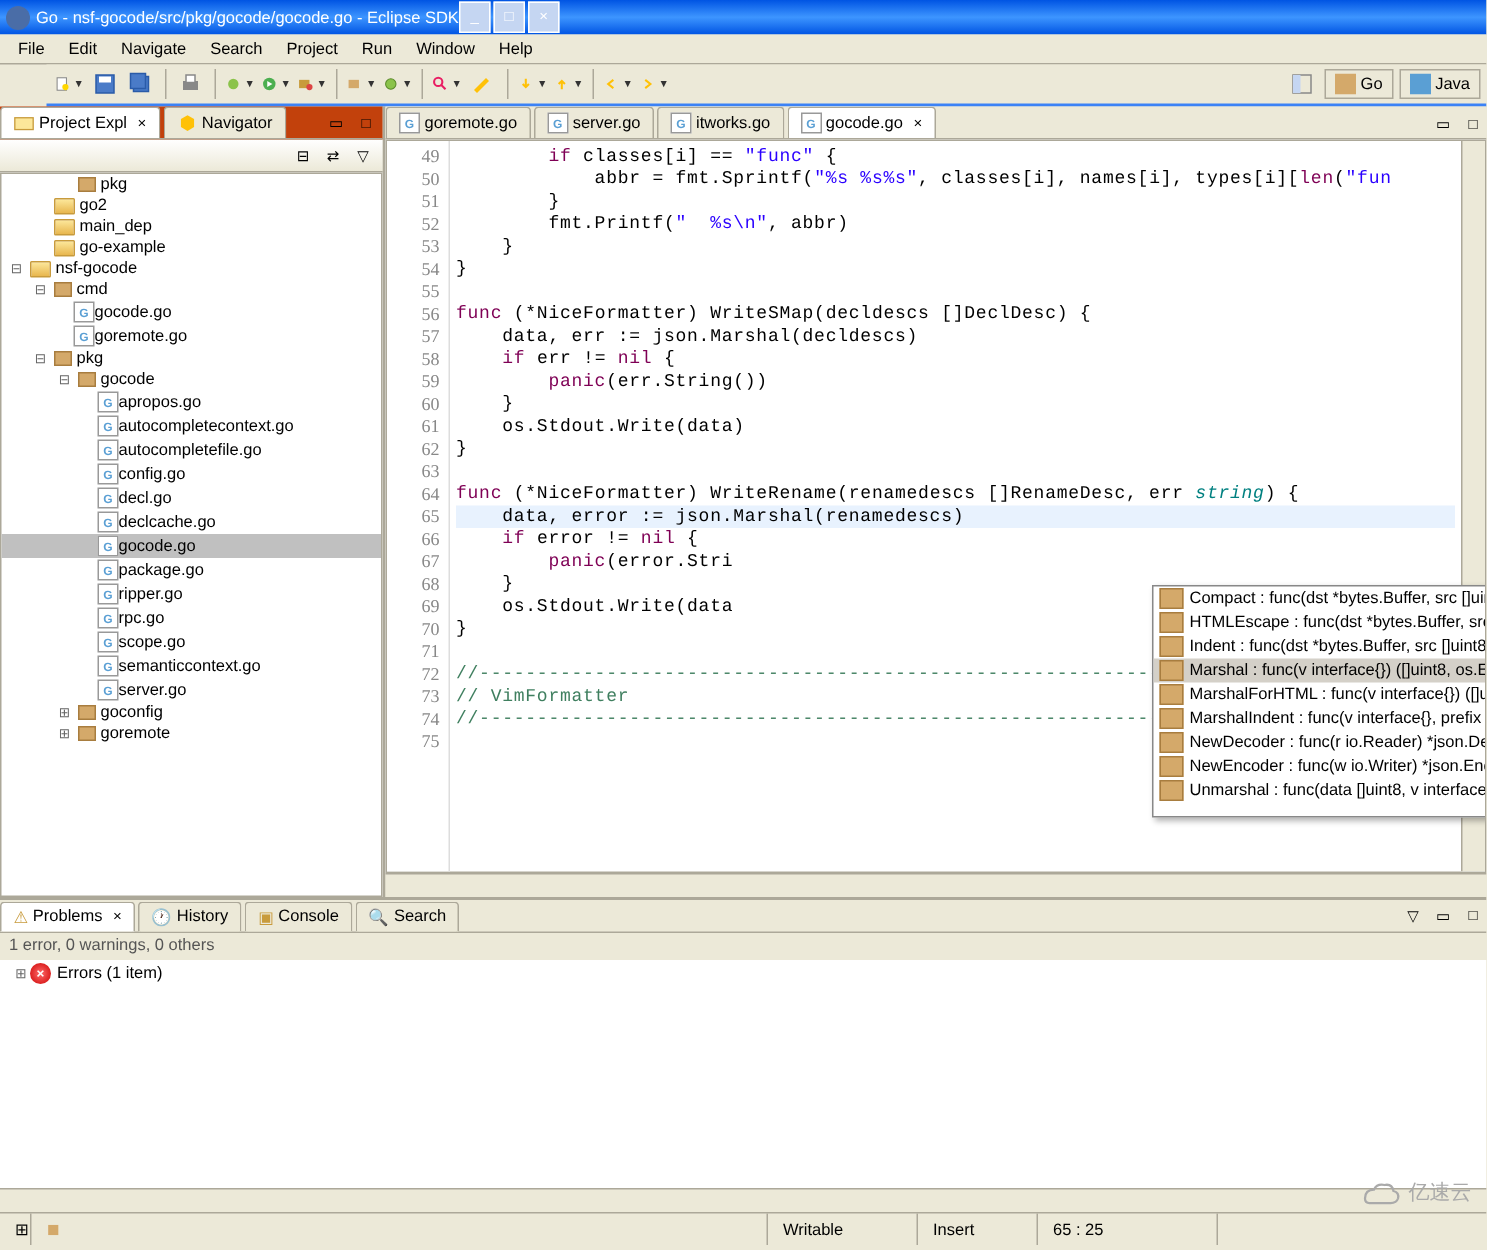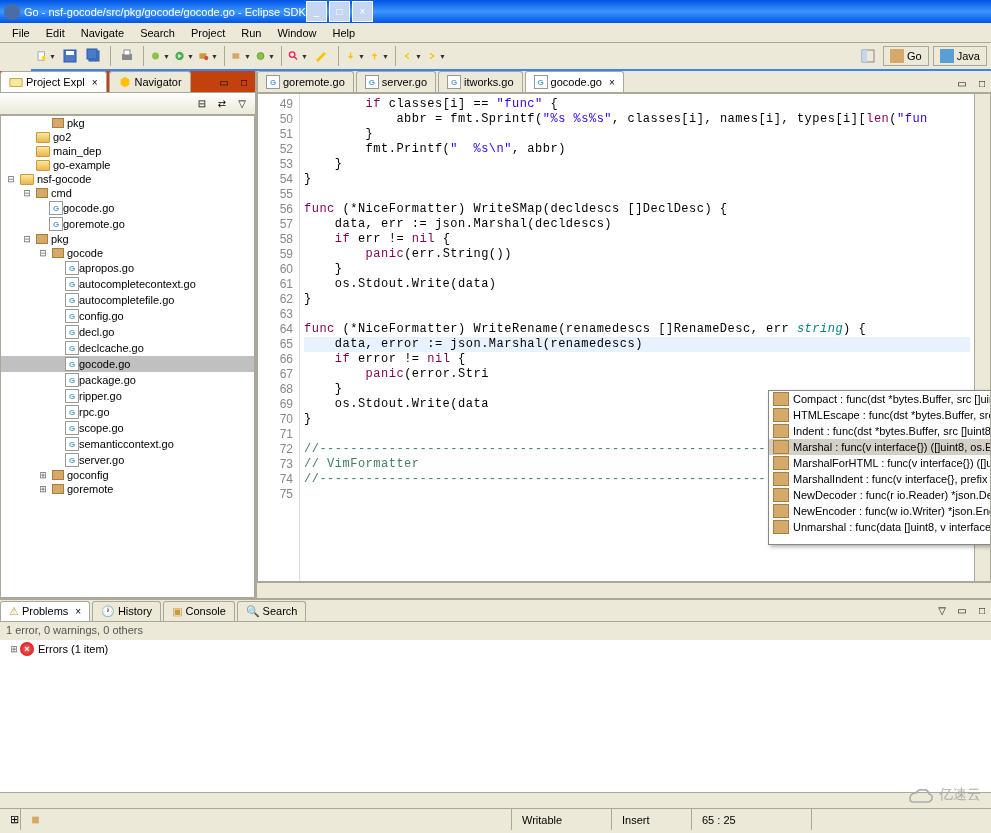--- a/index.html
+++ b/index.html
@@ -31,21 +31,21 @@
 .tree-toggle { width: 12px; height: 12px; display: inline-flex; align-items: center; justify-content: center; font-size: 9px; color: #666; cursor: pointer; }
 .tree-icon { width: 16px; height: 14px; margin: 0 3px; display: inline-block; }
 .folder-icon { background: linear-gradient(#fce79a, #e8b74f); border: 1px solid #c89b3c; border-radius: 1px; width: 14px; height: 11px; }
 .pkg-icon { background: #d4a96a; border: 1px solid #a87d3f; width: 12px; height: 10px; }
 .go-icon { width: 14px; height: 14px; background: #fff; border: 1px solid #999; display: inline-flex; align-items: center; justify-content: center; color: #5a9fd4; font-weight: bold; font-size: 8px; }
 .right-panel { flex: 1; display: flex; flex-direction: column; }
 .editor-tabs { height: 22px; display: flex; align-items: flex-end; background: #ece9d8; border-bottom: 1px solid #aca899; }
 .editor-tab { padding: 3px 8px; border: 1px solid #aca899; border-bottom: none; background: #ece9d8; display: flex; align-items: center; gap: 3px; cursor: pointer; margin-right: 2px; border-radius: 3px 3px 0 0; font-size: 11px; }
 .editor-tab.active { background: #fff; }
 .editor-area { flex: 1; display: flex; background: #fff; border: 1px solid #aca899; position: relative; overflow: hidden; }
-.gutter { width: 42px; background: #fff; border-right: 1px solid #ddd; text-align: right; padding: 3px 6px 3px 3px; font-family: Liberation Sans, sans-serif; font-size: 12px; color: #888; line-height: 15px; }
+.gutter { width: 42px; background: #fff; border-right: 1px solid #ddd; text-align: right; padding: 3px 6px 3px 3px; font-family: Liberation Serif, serif; font-size: 12px; color: #888; line-height: 15px; }
 .code { flex: 1; font-family: 'Courier New', monospace; font-size: 12px; line-height: 15px; padding: 3px 4px; white-space: pre; overflow: auto; letter-spacing: 0.5px; }
 .kw { color: #7f0055; font-weight: normal; }
 .str { color: #2a00ff; }
 .typ { color: #008080; font-style: italic; }
 .cmt { color: #3f7f5f; }
 .highlight-line { background: #e8f2fe; display: block; }
 .autocomplete { position: absolute; left: 510px; top: 296px; width: 337px; height: 155px; background: #fff; border: 1px solid #888; box-shadow: 2px 2px 4px rgba(0,0,0,0.3); overflow-y: scroll; font-size: 11px; z-index: 10; }
 .ac-item { display: flex; align-items: center; padding: 1px 4px; cursor: pointer; white-space: nowrap; overflow: hidden; }
 .ac-item.selected { background: #d4d0c8; }
 .ac-icon { width: 16px; height: 14px; margin-right: 4px; background: #d4a96a; border: 1px solid #a87d3f; flex-shrink: 0; }

